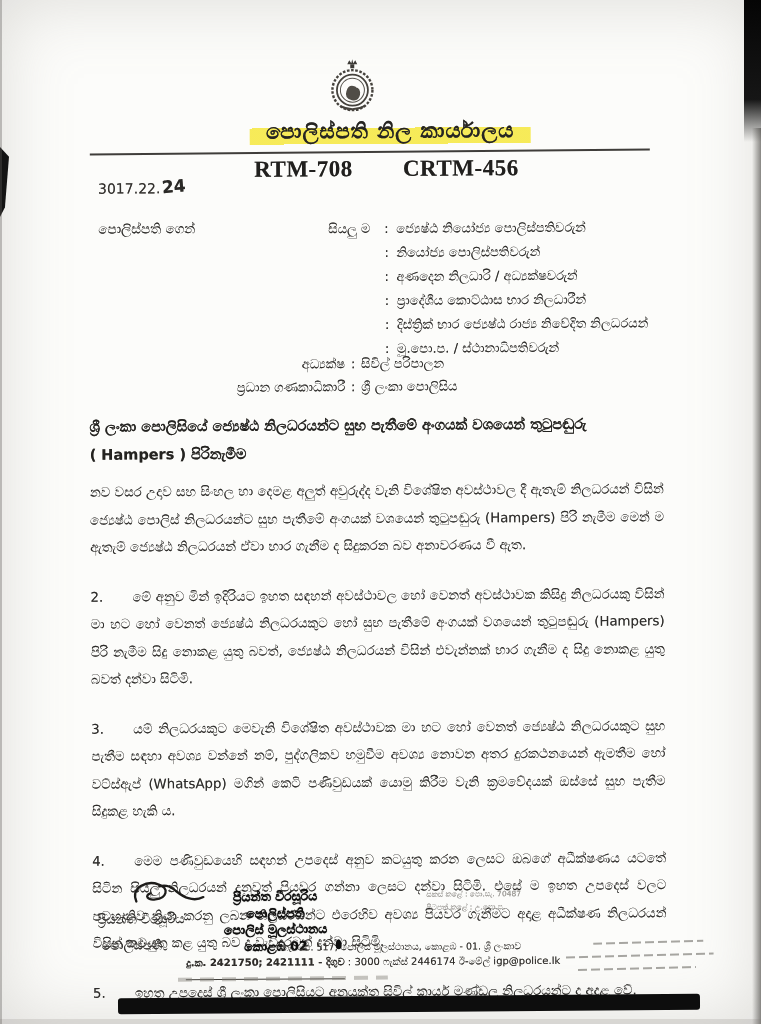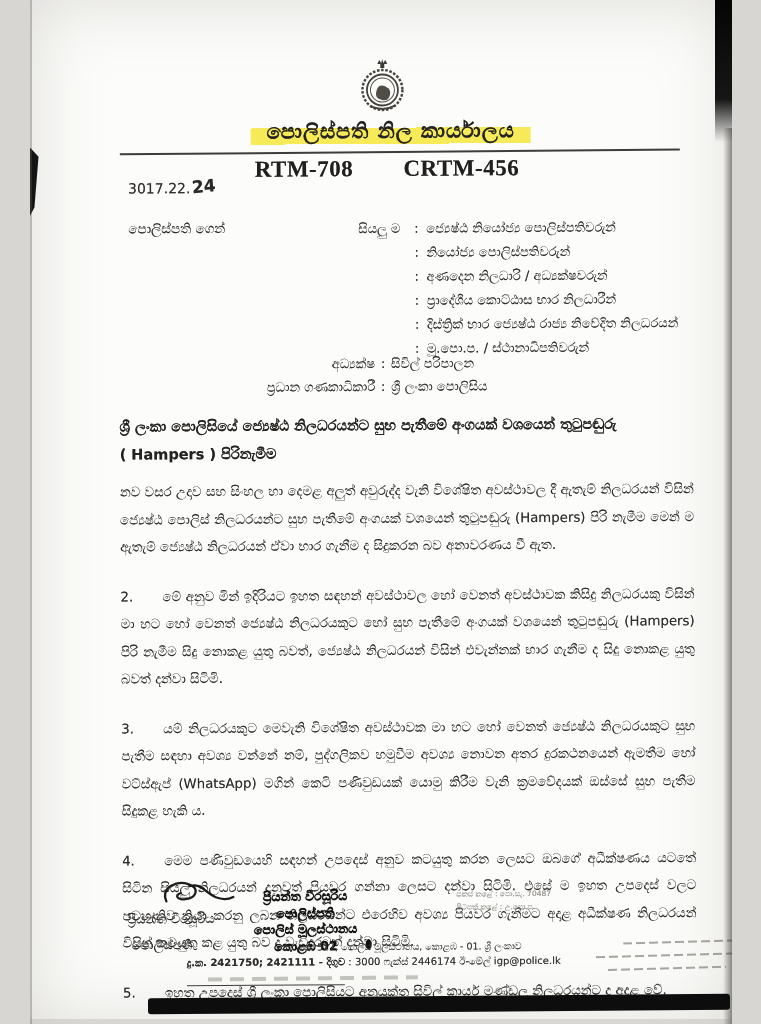--- a/index.html
+++ b/index.html
@@ -1,17 +1,17 @@
 <!DOCTYPE html>
 <html><head>
 <meta charset="utf-8">
 <style>
   html,body{margin:0;padding:0;background:#d8d6d2;}
   .page{
-    position:relative;width:702px;height:1024px;margin:0 auto;
+    position:relative;width:761px;height:1024px;margin:0 auto;
     background:#fcfcfa;overflow:hidden;
     box-shadow:inset 0 0 70px rgba(140,135,128,0.28);
     font-family:"DejaVu Sans","Liberation Sans",sans-serif;
     color:#2e2d2b;
   }
   .content{position:absolute;inset:0;transform:rotate(-0.35deg);text-shadow:0 0 0.5px rgba(70,68,64,0.65);}
 
   
   .artifact{position:absolute;pointer-events:none;}
   .a-tr{top:0;right:0;width:17px;height:142px;background:linear-gradient(to bottom,#050505 0%,#161616 70%,rgba(22,22,22,0) 100%);}
@@ -56,21 +56,21 @@
   .sig-scribble{position:absolute;left:124px;top:878px;width:80px;height:30px;}
   .sig-name{position:absolute;left:95px;top:910px;font-size:13px;}
   .sig-title{position:absolute;left:99px;top:936px;font-size:13px;}
   .stamp{position:absolute;left:204px;top:888px;width:138px;text-align:center;
     font-size:12.5px;font-weight:bold;line-height:16.5px;color:#0f0f0e;transform:rotate(-0.5deg);
     text-shadow:0 0 0.8px #141414;}
   .ink-dot{position:absolute;left:333px;top:939px;width:6px;height:10px;background:#0c0c0c;border-radius:50% 50% 50% 50%/60% 60% 40% 40%;}
   .side-notes{position:absolute;left:424px;top:888px;font-size:7.5px;color:#a9a7a2;line-height:13px;white-space:nowrap;}
   .footer-address{position:absolute;left:0;top:941px;width:100%;text-align:center;transform:translateX(18px);font-size:9.5px;color:#3a3835;}
   .footer-contact{position:absolute;left:0;top:956px;width:100%;text-align:center;transform:translateX(-10px);font-size:10px;color:#2f2d2a;}
-  .footer-contact .ph{font-weight:bold;border-bottom:1.5px solid #403e3a;padding-bottom:17px;}
+  .footer-contact .ph{font-weight:bold;border-bottom:1.5px solid #403e3a;padding-bottom:11px;}
   .footer-smudge{position:absolute;left:175px;top:976px;width:210px;height:4px;
     background:repeating-linear-gradient(90deg,rgba(130,127,120,0.45) 0 14px,rgba(130,127,120,0) 14px 22px);transform:rotate(-0.3deg);}
   .faded-stamp{position:absolute;left:563px;top:943px;width:150px;transform:rotate(-1.2deg);}
   .faded-stamp .fl{height:2px;margin-bottom:11px;background:repeating-linear-gradient(90deg,rgba(110,108,102,0.6) 0 9px,rgba(110,108,102,0) 9px 13px);}
   .fl.w1{width:110px;margin-left:28px;}
   .fl.w2{width:148px;}
   .fl.w3{width:118px;margin-left:12px;}
 </style>
 </head>
 <body>

